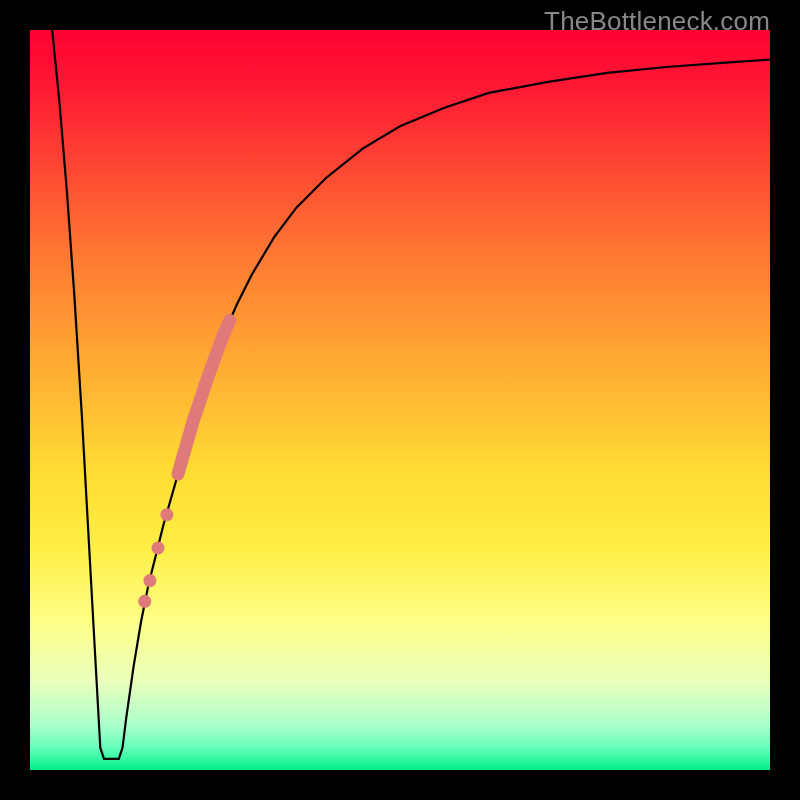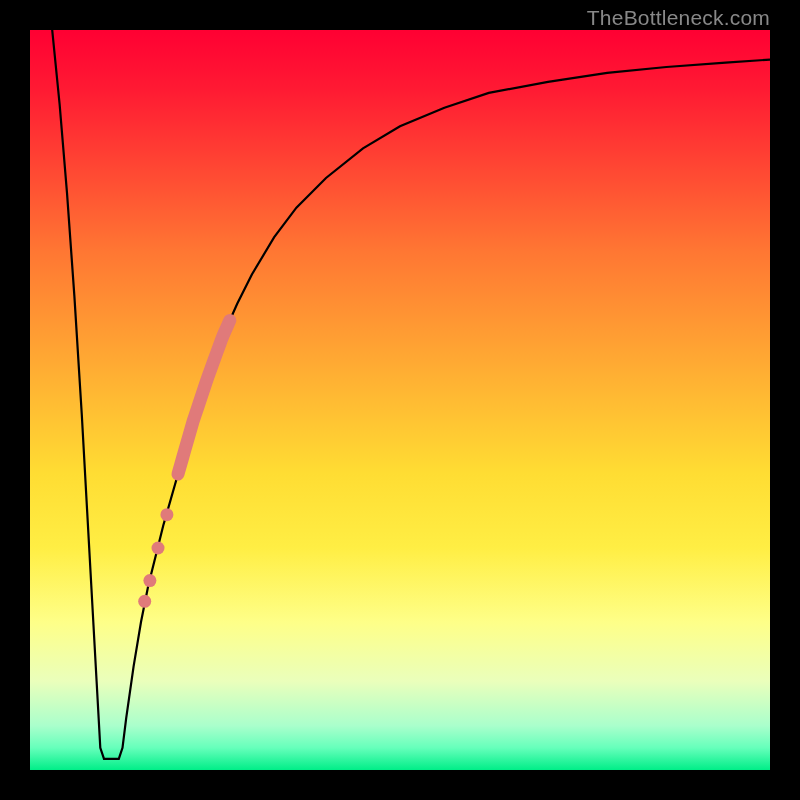--- a/index.html
+++ b/index.html
@@ -43,21 +43,21 @@
     left: 0;
     top: 0;
     width: 740px;
     height: 740px;
   }
   .watermark {
     position: absolute;
     top: 6px;
     right: 30px;
     font-family: Arial, Helvetica, sans-serif;
-    font-size: 21px;
+    font-size: 26px;
     color: #888;
     letter-spacing: 0.2px;
     user-select: none;
   }
 </style>
 </head>
 <body>
 
 <div class="frame">
   <div class="plot-area">

